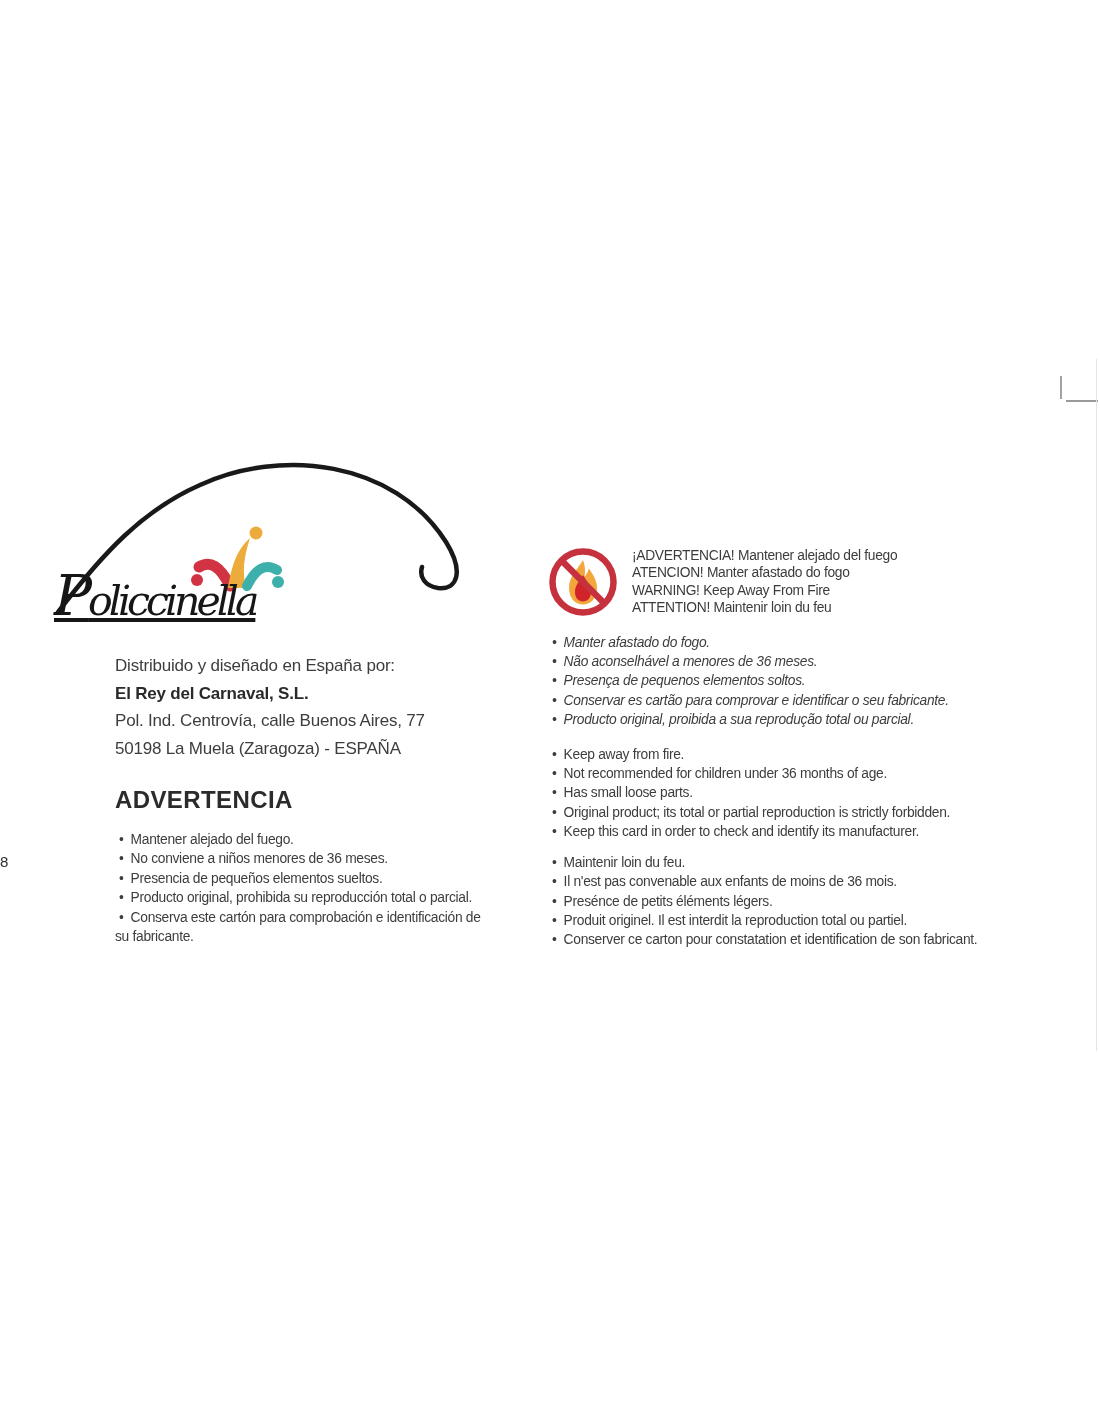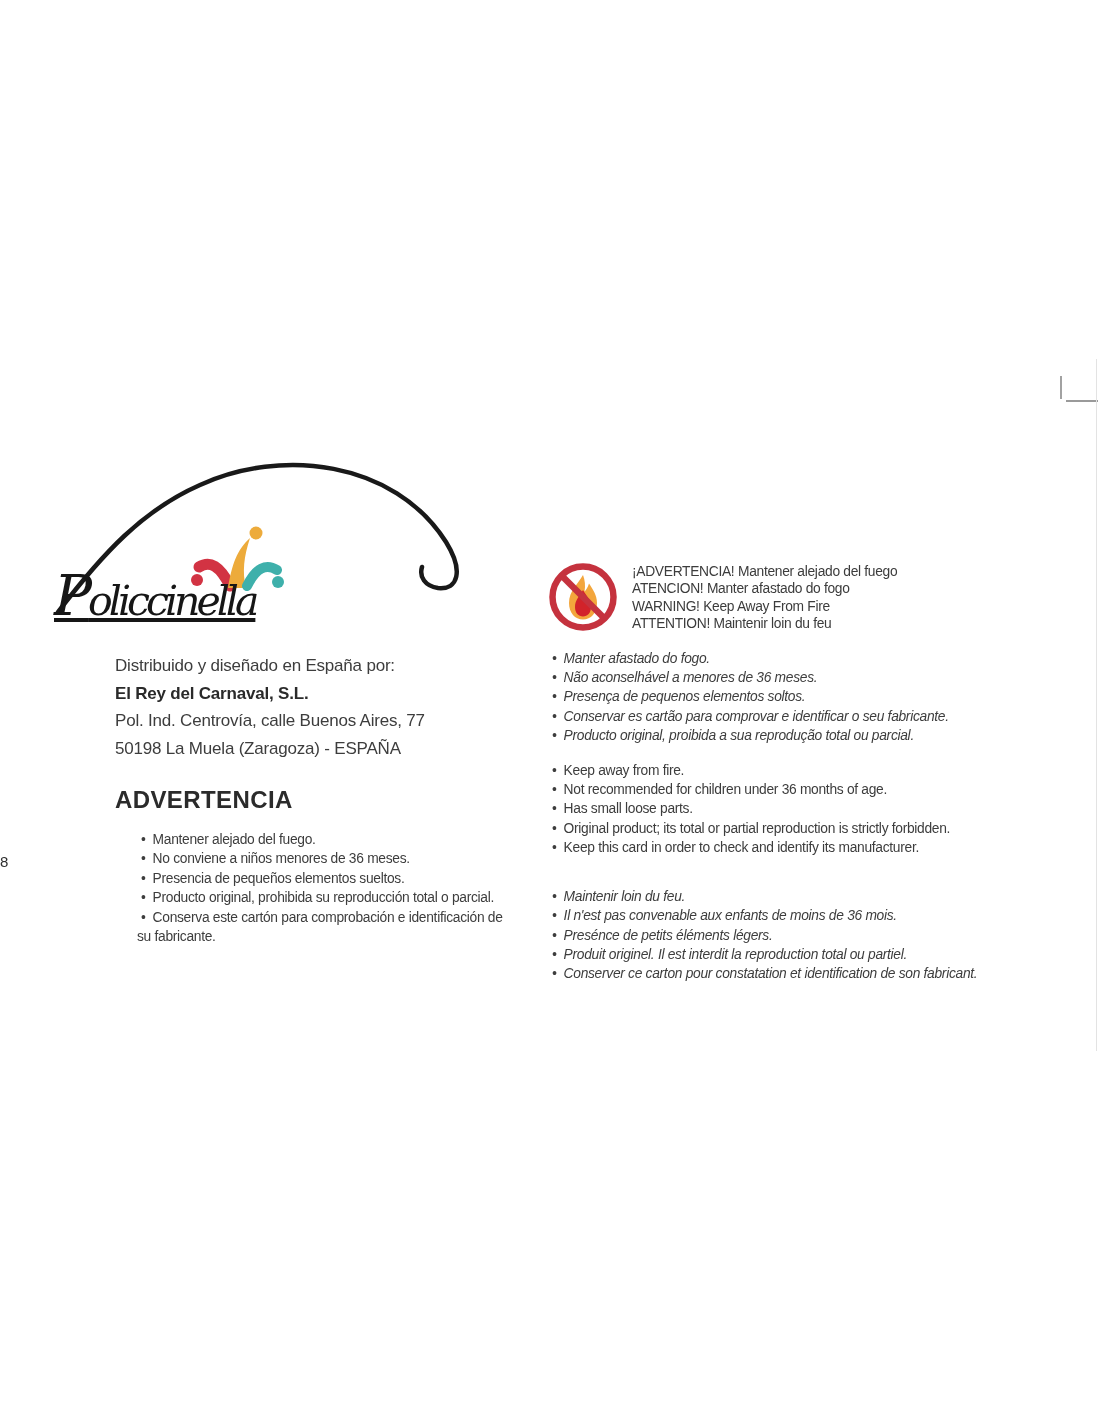--- a/index.html
+++ b/index.html
@@ -35,32 +35,32 @@
     margin-top:24px;font-size:24px;font-weight:bold;letter-spacing:0.4px;
     color:#2b2b2b;
   }
   
   ul.blist{list-style:none;margin:0;padding:0;}
   ul.blist li{
     font-size:13.8px;line-height:19.4px;letter-spacing:-0.3px;color:#3d3d3d;
     text-indent:4px;
   }
   ul.blist li::before{content:"\2022\00a0\00a0";color:#3d3d3d;}
-  #advertencia-list{margin-top:16px;margin-left:22px;}
+  #advertencia-list{margin-top:16px;}
   #advertencia-list li.force-wrap{max-width:378px;}
   
   #right-col{position:absolute;left:548px;top:545px;width:500px;}
-  #warning-header{display:flex;align-items:center;margin-top:16px;}
+  #warning-header{display:flex;align-items:flex-end;}
   #warning-header .wtext{margin-left:14px;padding-top:2px;}
   #warning-header .wline{
     font-size:13.8px;line-height:17.4px;letter-spacing:-0.3px;color:#3c3c3c;
   }
   #list-pt{margin-top:16px;font-style:italic;}
   #list-en{margin-top:15px;}
-  #list-fr{margin-top:29px;font-style:italic;}
+  #list-fr{margin-top:11px;}
   #list-fr li.force-wrap{max-width:452px;}
 </style>
 </head>
 <body>
 
 <div id="crop-vert-short" class="crop"></div>
 <div id="crop-horiz" class="crop"></div>
 <div id="crop-vert-long" class="crop"></div>
 
 <div id="page-marker">8</div>

